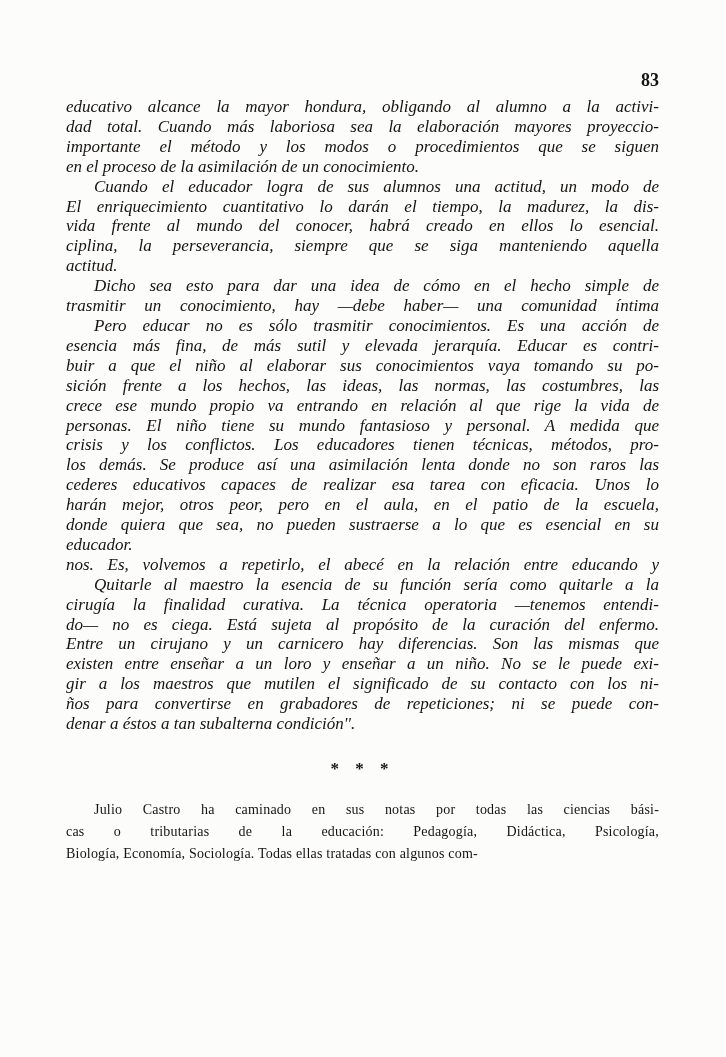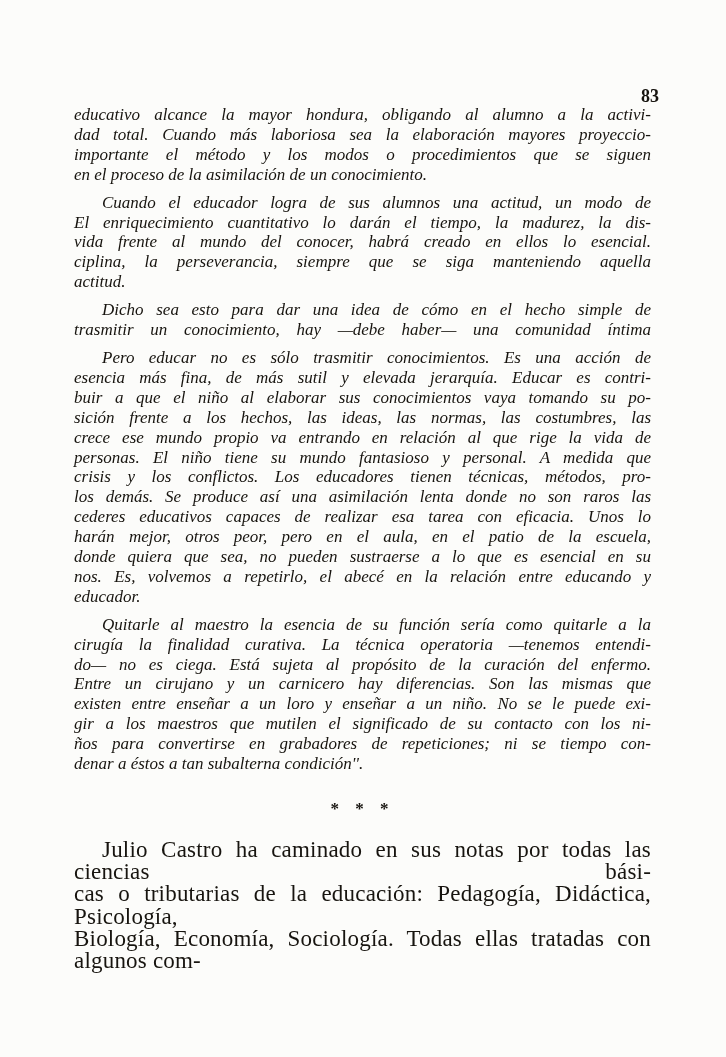--- a/index.html
+++ b/index.html
@@ -15,37 +15,36 @@
   }
   .page-number {
     position: absolute;
     top: 71px;
     left: 66px;
     width: 593px;
     text-align: right;
     font-weight: bold;
     font-size: 18px;
     line-height: 18px;
-    margin-top: 16px;
   }
   .body-text {
     position: absolute;
     top: 97px;
     left: 66px;
     width: 593px;
   }
-  .para { margin: 8px; }
+  .para { margin: 0; }
   .para.italic {
     font-style: italic;
     font-size: 17px;
     line-height: 19.9px;
   }
   .para.roman {
     font-style: normal;
-    font-size: 23px;
+    font-size: 14px;
     line-height: 22.2px;
     letter-spacing: 0.2px;
     margin-top: 20px;
   }
   .ln {
     text-align: justify;
     text-align-last: justify;
   }
   .ln.last { text-align-last: left; }
   .ln.ind { text-indent: 28px; }
@@ -87,31 +86,31 @@
         <div class="ln">esencia más fina, de más sutil y elevada jerarquía. Educar es contri-</div>
         <div class="ln">buir a que el niño al elaborar sus conocimientos vaya tomando su po-</div>
         <div class="ln">sición frente a los hechos, las ideas, las normas, las costumbres, las</div>
         <div class="ln">crece ese mundo propio va entrando en relación al que rige la vida de</div>
         <div class="ln">personas. El niño tiene su mundo fantasioso y personal. A medida que</div>
         <div class="ln">crisis y los conflictos. Los educadores tienen técnicas, métodos, pro-</div>
         <div class="ln">los demás. Se produce así una asimilación lenta donde no son raros las</div>
         <div class="ln">cederes educativos capaces de realizar esa tarea con eficacia. Unos lo</div>
         <div class="ln">harán mejor, otros peor, pero en el aula, en el patio de la escuela,</div>
         <div class="ln">donde quiera que sea, no pueden sustraerse a lo que es esencial en su</div>
+        <div class="ln last">educador.</div>
         <div class="ln">nos. Es, volvemos a repetirlo, el abecé en la relación entre educando y</div>
-        <div class="ln last">educador.</div>
       </div>
       <div class="para italic">
         <div class="ln ind">Quitarle al maestro la esencia de su función sería como quitarle a la</div>
         <div class="ln">cirugía la finalidad curativa. La técnica operatoria —tenemos entendi-</div>
         <div class="ln">do— no es ciega. Está sujeta al propósito de la curación del enfermo.</div>
         <div class="ln">Entre un cirujano y un carnicero hay diferencias. Son las mismas que</div>
         <div class="ln">existen entre enseñar a un loro y enseñar a un niño. No se le puede exi-</div>
         <div class="ln">gir a los maestros que mutilen el significado de su contacto con los ni-</div>
-        <div class="ln">ños para convertirse en grabadores de repeticiones; ni se tiempo con-</div>
+        <div class="ln">ños para convertirse en grabadores de repeticiones; ni se puede con-</div>
         <div class="ln last">denar a éstos a tan subalterna condición''.</div>
       </div>
       <div class="separator">* * *</div>
       <div class="para roman">
         <div class="ln ind">Julio Castro ha caminado en sus notas por todas las ciencias bási-</div>
         <div class="ln">cas o tributarias de la educación: Pedagogía, Didáctica, Psicología,</div>
         <div class="ln last">Biología, Economía, Sociología. Todas ellas tratadas con algunos com-</div>
       </div>
     </div>
 </div>

